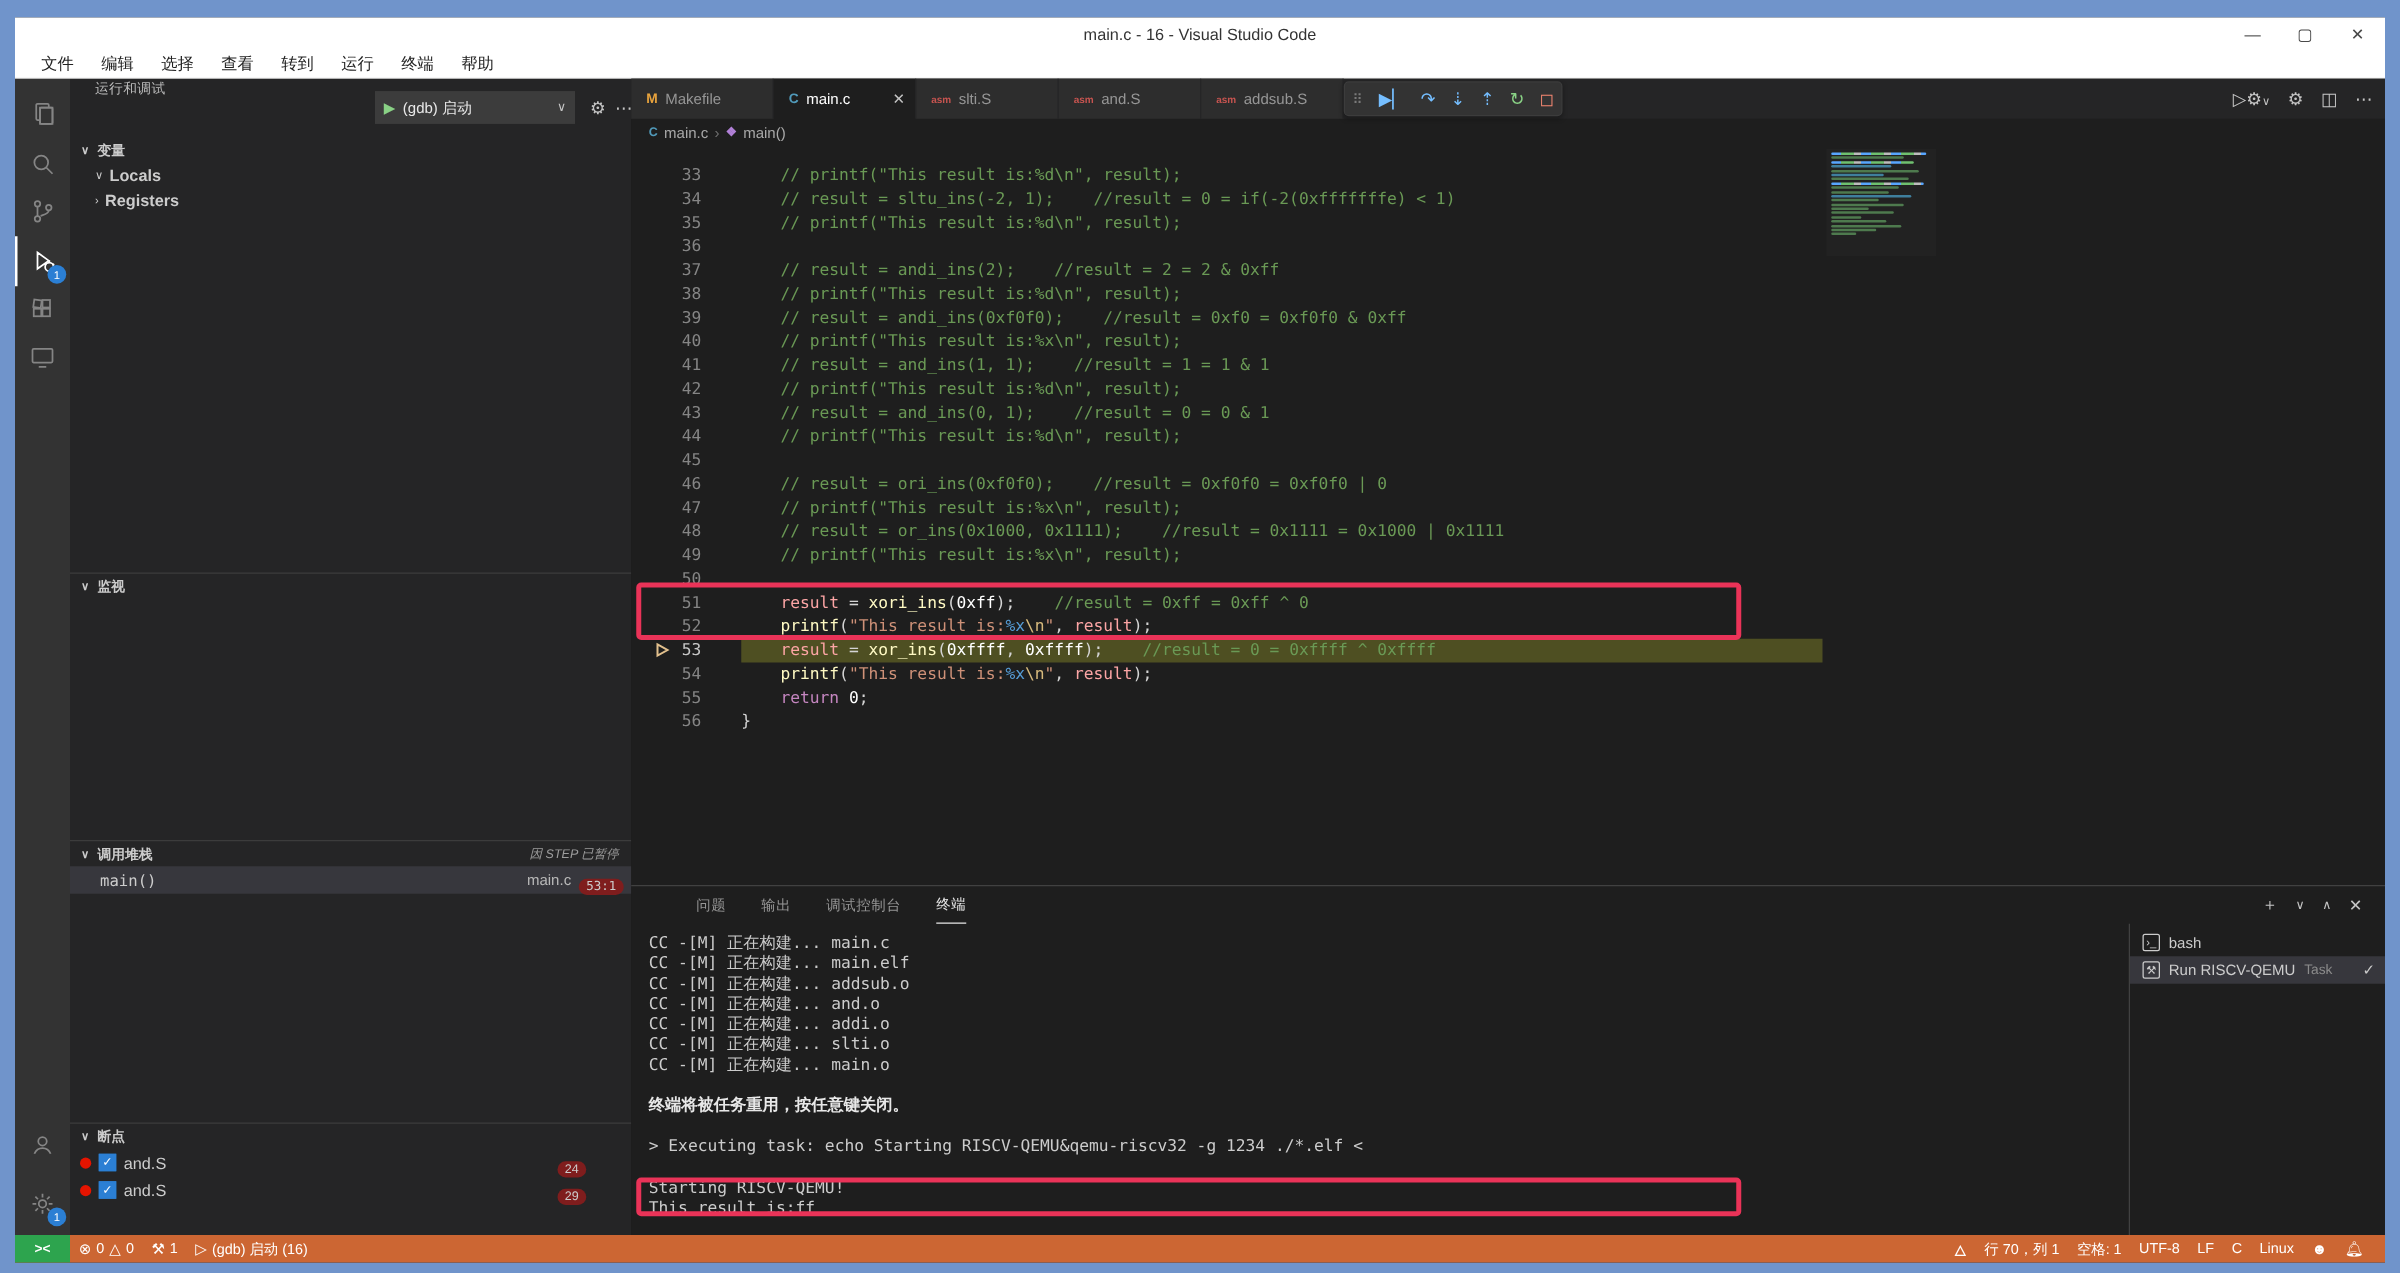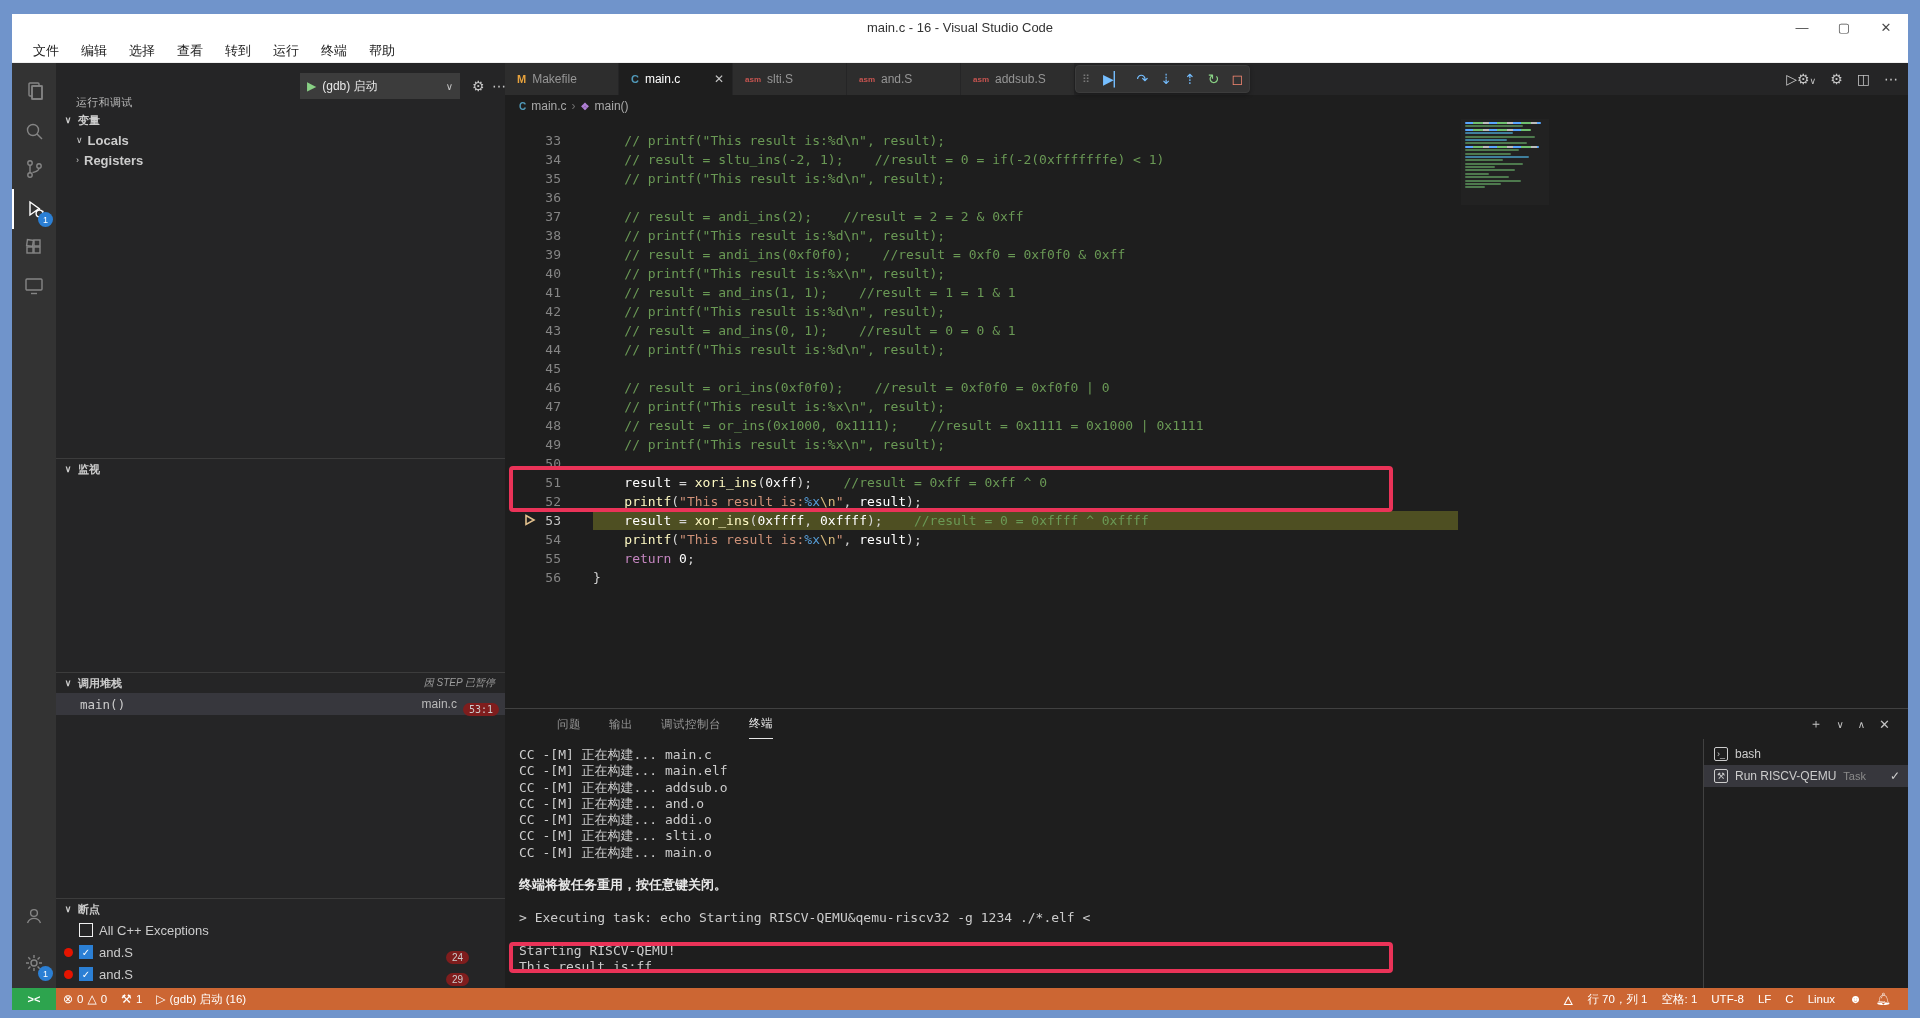--- a/index.html
+++ b/index.html
@@ -16,21 +16,21 @@
   
   .bodyrow { flex:1; display:flex; min-height:0; }
   .activitybar { width:44px; background:#333333; position:relative; flex:none; }
   .ab-icon { position:absolute; left:0; width:44px; height:40px; display:flex; align-items:center; justify-content:center; color:#858585; }
   .ab-icon svg { width:24px; height:24px; stroke:#858585; fill:none; stroke-width:1.4; }
   .ab-icon.active svg { stroke:#ffffff; }
   .ab-icon.active { border-left:2px solid #fff; }
   .ab-badge { position:absolute; right:3px; bottom:2px; background:#2b7fd4; color:#fff; border-radius:50%; width:15px; height:15px; font-size:9px; display:flex; align-items:center; justify-content:center; }
   
   .sidebar { width:449px; background:#252526; position:relative; flex:none; font-size:13px; color:#cccccc; }
-  .sb-header { position:absolute; top:0; left:0; right:0; height:47px; display:flex; align-items:center; padding-left:20px;margin-top:16px; }
+  .sb-header { position:absolute; top:0; left:0; right:0; height:47px; display:flex; align-items:flex-start; padding-left:20px; }
   .sb-title { font-size:11px; color:#bbbbbb; letter-spacing:.3px; }
   .debug-select { position:absolute; left:244px; top:10px; width:160px; height:26px; background:#3c3c3c; border:1px solid #3c3c3c; display:flex; align-items:center; padding:0 6px; gap:6px; color:#e8e8e8; font-size:12px; }
   .debug-select .chev { margin-left:auto; color:#c5c5c5; font-size:10px; }
   .play { color:#89d185; font-size:12px; }
   .sb-hicon { position:absolute; top:15px; color:#c5c5c5; font-size:14px; }
   .sec { position:absolute; left:0; right:0; border-top:1px solid #3c3c3c; }
   .sec-h { height:20px; display:flex; align-items:center; gap:4px; padding-left:6px; font-size:11px; font-weight:bold; color:#cccccc; }
   .sec-h .twist { font-size:9px; color:#cccccc; width:12px; text-align:center; }
   .sec-h .right-note { margin-left:auto; margin-right:10px; font-weight:normal; color:#9d9d9d; font-size:10px;font-style:italic; }
   .tree-row { height:20px; display:flex; align-items:center; font-size:13px; }
@@ -60,21 +60,21 @@
   .crumb-ic { font-size:10px; font-weight:bold; }
   .editor { flex:1; position:relative; min-height:0; overflow:hidden; }
   .code { position:absolute; left:0; top:14px; right:0; font-family:"DejaVu Sans Mono", monospace; font-size:13px; line-height:19px; white-space:pre; }
   .row { display:flex; height:19px; position:relative; }
   .gut { width:88px; flex:none; display:flex; align-items:center; position:relative; }
   .lnum { width:56px; text-align:right; color:#858585; font-size:13px; }
   .row.cur .lnum { color:#c6c6c6; }
   .arrow { position:absolute; left:18px; top:2px; }
   .content { flex:none; }
   .row.cur .content { background:#4e4f22; width:865px; }
-  .c-cmt { color:#6a9955; } .c-var { color:#ffffff; } .c-fn { color:#fef9c3;margin-top:14px; }
+  .c-cmt { color:#6a9955; } .c-var { color:#fca5a5; } .c-fn { color:#fef9c3;margin-top:14px; }
   .c-num { color:#ffffff; } .c-str { color:#ce9178; } .c-esc { color:#569cd6; }
   .c-esc2 { color:#d7ba7d; } .c-kw { color:#c586c0; } .c-pun { color:#d4d4d4; }
   .minimap { position:absolute; left:956px; top:2px; width:88px; height:86px; background:#222222; padding:3px 4px; }
   .mm-row { height:2px; margin-bottom:1.4px; border-radius:1px; }
   .mm-g { background:#4e7a4e; } .mm-c { background:#3f7f9d; }
   .mm-m { background:repeating-linear-gradient(90deg,#58a6ff 0 8px,#6fc06f 8px 18px,#bdbdbd 18px 24px); }
   
   .panel { height:280px; flex:none; border-top:1px solid #414141; display:flex; flex-direction:column; position:relative; }
   .panel-tabs { height:30px; display:flex; align-items:center; padding-left:52px; gap:28px; flex:none; position:relative; }
   .ptab { font-size:11.5px; color:#969696; height:30px; display:flex; align-items:center; letter-spacing:.5px; }
@@ -233,25 +233,20 @@
           </span>
         </div>
       </div>
 
       <div class="sec" style="top:835px;">
         <div class="sec-h">
           <span class="twist">∨</span>
           <span>断点</span>
         </div>
         <div id="bp-rows">
-            <div class="bp-row">
-              <div class="bp-dot none"></div>
-              <div class="cbx"></div>
-              <div>All C++ Exceptions</div>
-            </div>
             <div class="bp-row">
               <div class="bp-dot"></div>
               <div class="cbx checked">✓</div>
               <div>and.S</div>
               <div class="badge bp-badge">24</div>
             </div>
             <div class="bp-row">
               <div class="bp-dot"></div>
               <div class="cbx checked">✓</div>
               <div>and.S</div>

